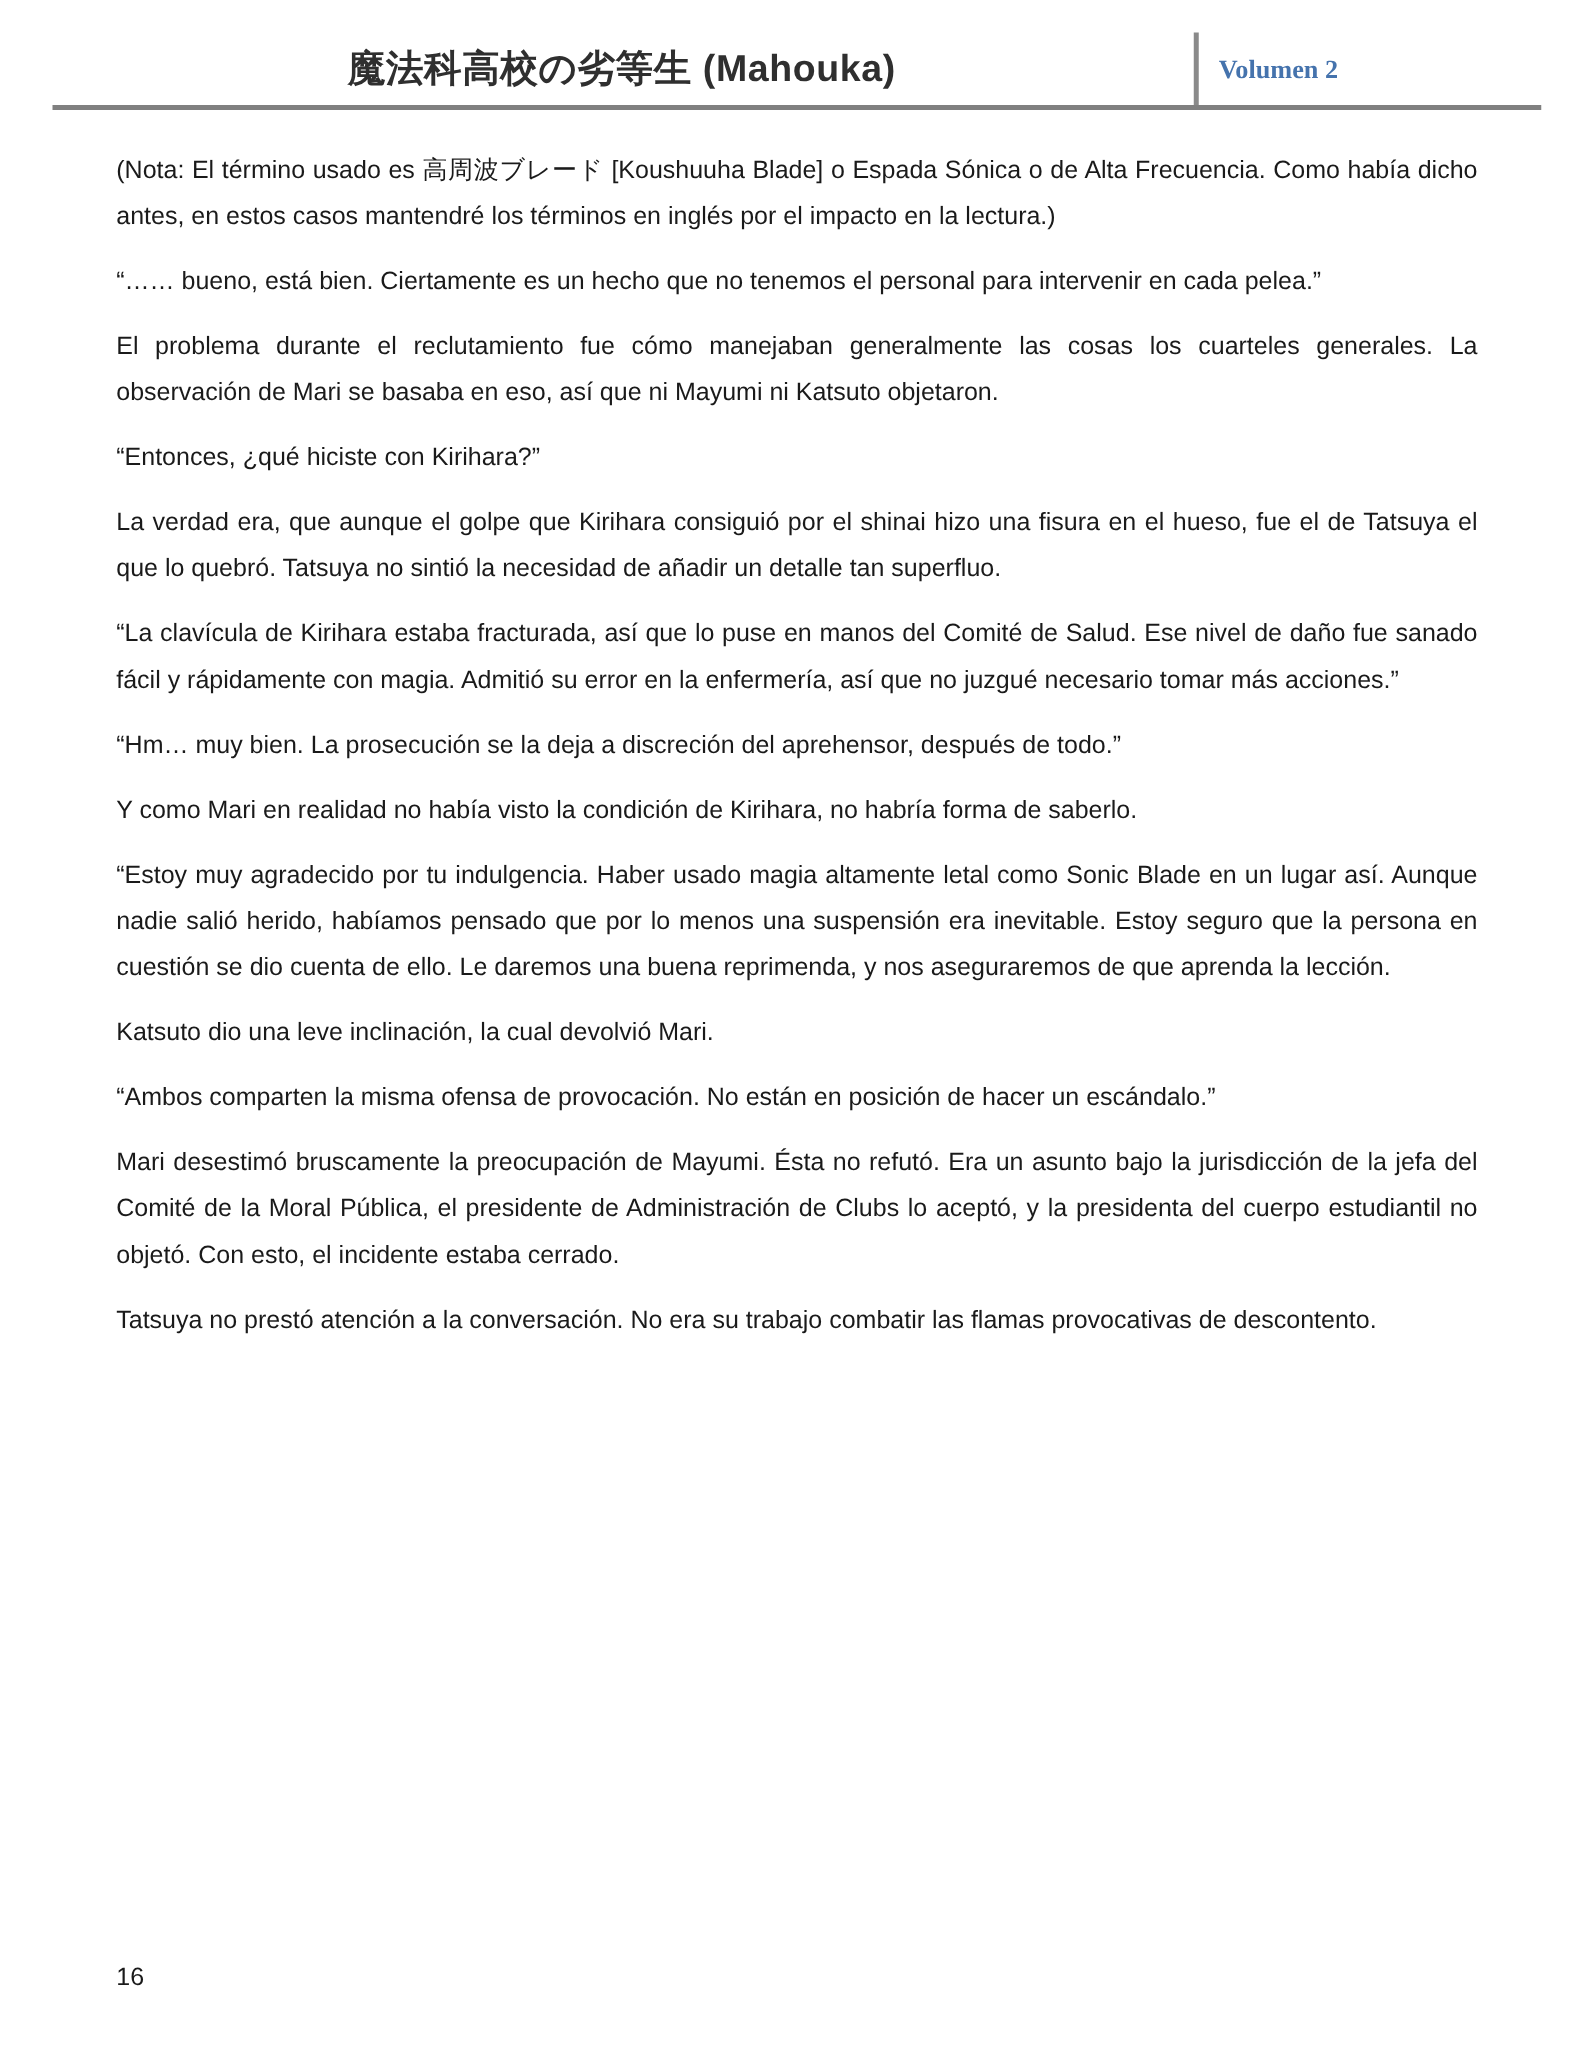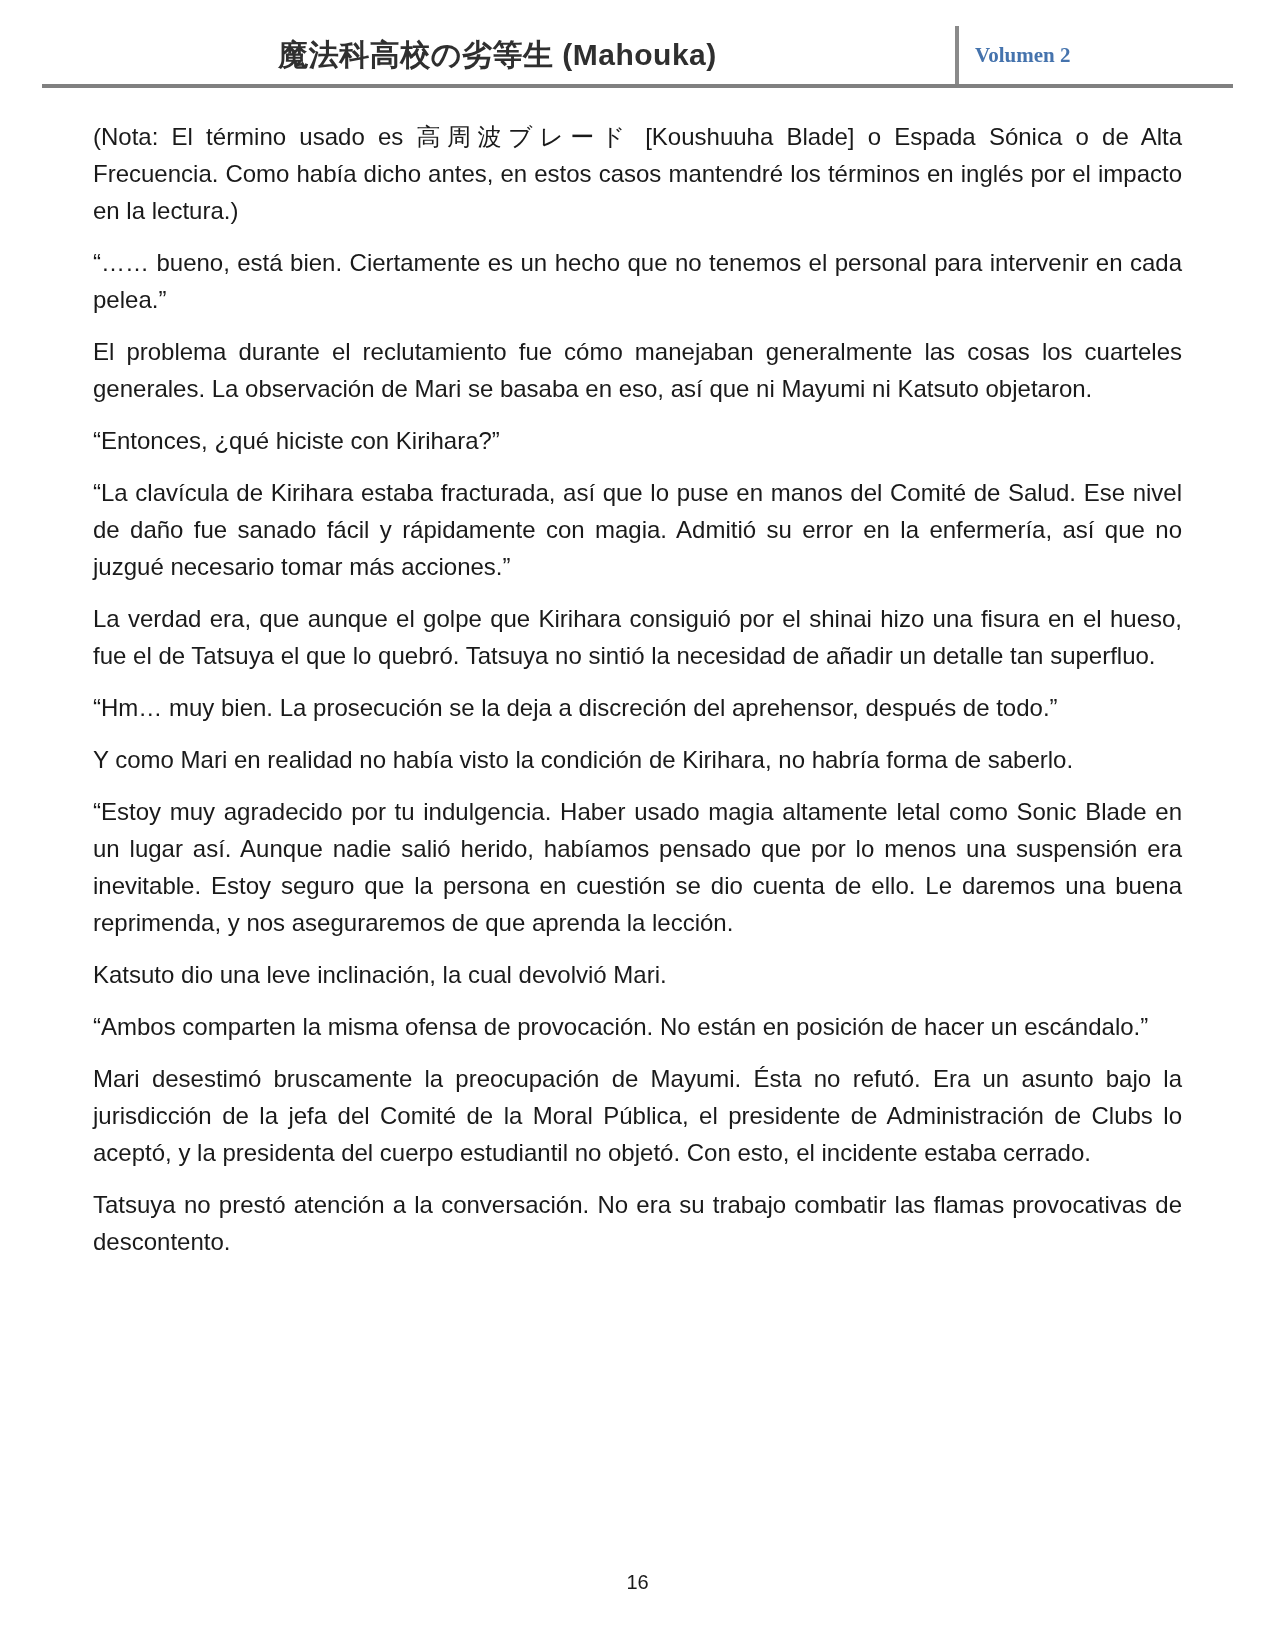--- a/index.html
+++ b/index.html
@@ -58,33 +58,33 @@
     background: #808080;
   }
   
   .main {
     position: absolute;
     top: 118px;
     left: 93px;
     width: 1089px;
   }
   .main p {
-    font-size: 24px;
+    font-size: 20px;
     line-height: 37px;
     text-align: justify;
     margin-bottom: 15px;
     color: #1a1a1a;
   }
   
   .footer {
     position: absolute;
     left: 93px;
     width: 1089px;
     bottom: 56px;
-    text-align: center;
+    text-align: left;
   }
   .page-number {
     font-size: 20px;
     color: #1a1a1a;
   }
 </style>
 </head>
 <body>
 
 <div class="page">
@@ -99,22 +99,22 @@
     </div>
   </header>
 
   <div class="header-rule"></div>
 
   <main class="main">
     <p>(Nota: El término usado es 高周波ブレード [Koushuuha Blade] o Espada Sónica o de Alta Frecuencia. Como había dicho antes, en estos casos mantendré los términos en inglés por el impacto en la lectura.)</p>
     <p>“…… bueno, está bien. Ciertamente es un hecho que no tenemos el personal para intervenir en cada pelea.”</p>
     <p>El problema durante el reclutamiento fue cómo manejaban generalmente las cosas los cuarteles generales. La observación de Mari se basaba en eso, así que ni Mayumi ni Katsuto objetaron.</p>
     <p>“Entonces, ¿qué hiciste con Kirihara?”</p>
+    <p>La verdad era, que aunque el golpe que Kirihara consiguió por el shinai hizo una fisura en el hueso, fue el de Tatsuya el que lo quebró. Tatsuya no sintió la necesidad de añadir un detalle tan superfluo.</p>
     <p>“La clavícula de Kirihara estaba fracturada, así que lo puse en manos del Comité de Salud. Ese nivel de daño fue sanado fácil y rápidamente con magia. Admitió su error en la enfermería, así que no juzgué necesario tomar más acciones.”</p>
-    <p>La verdad era, que aunque el golpe que Kirihara consiguió por el shinai hizo una fisura en el hueso, fue el de Tatsuya el que lo quebró. Tatsuya no sintió la necesidad de añadir un detalle tan superfluo.</p>
     <p>“Hm… muy bien. La prosecución se la deja a discreción del aprehensor, después de todo.”</p>
     <p>Y como Mari en realidad no había visto la condición de Kirihara, no habría forma de saberlo.</p>
     <p>“Estoy muy agradecido por tu indulgencia. Haber usado magia altamente letal como Sonic Blade en un lugar así. Aunque nadie salió herido, habíamos pensado que por lo menos una suspensión era inevitable. Estoy seguro que la persona en cuestión se dio cuenta de ello. Le daremos una buena reprimenda, y nos aseguraremos de que aprenda la lección.</p>
     <p>Katsuto dio una leve inclinación, la cual devolvió Mari.</p>
     <p>“Ambos comparten la misma ofensa de provocación. No están en posición de hacer un escándalo.”</p>
     <p>Mari desestimó bruscamente la preocupación de Mayumi. Ésta no refutó. Era un asunto bajo la jurisdicción de la jefa del Comité de la Moral Pública, el presidente de Administración de Clubs lo aceptó, y la presidenta del cuerpo estudiantil no objetó. Con esto, el incidente estaba cerrado.</p>
     <p>Tatsuya no prestó atención a la conversación. No era su trabajo combatir las flamas provocativas de descontento.</p>
   </main>
 
   <footer class="footer">

